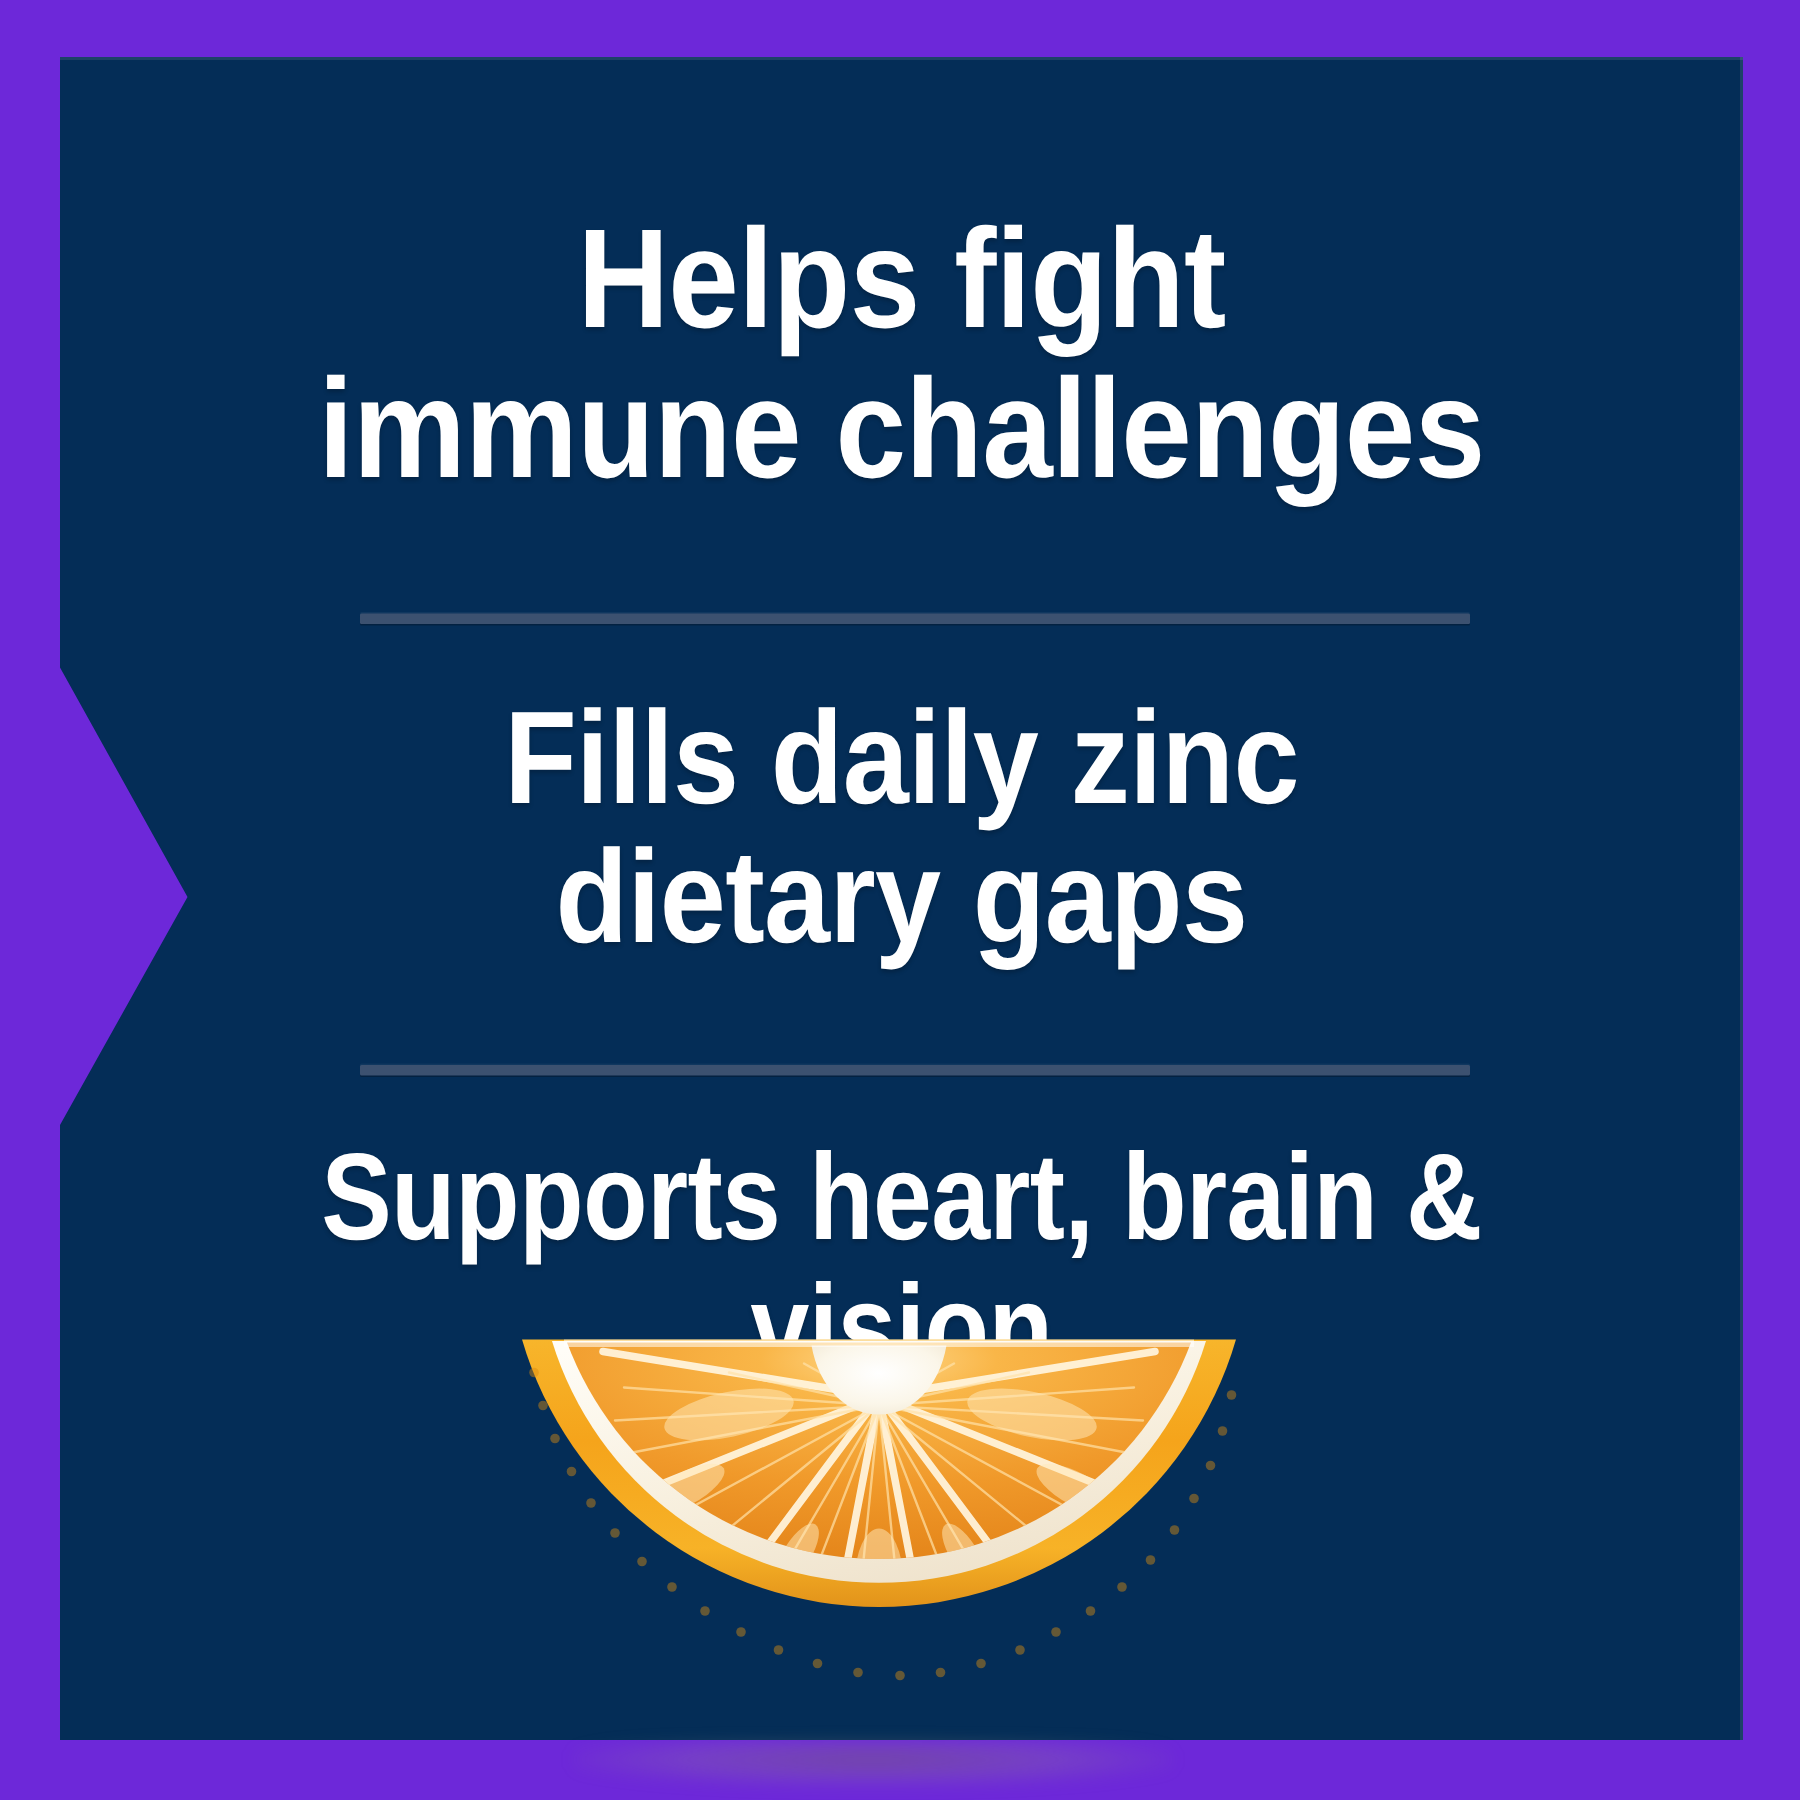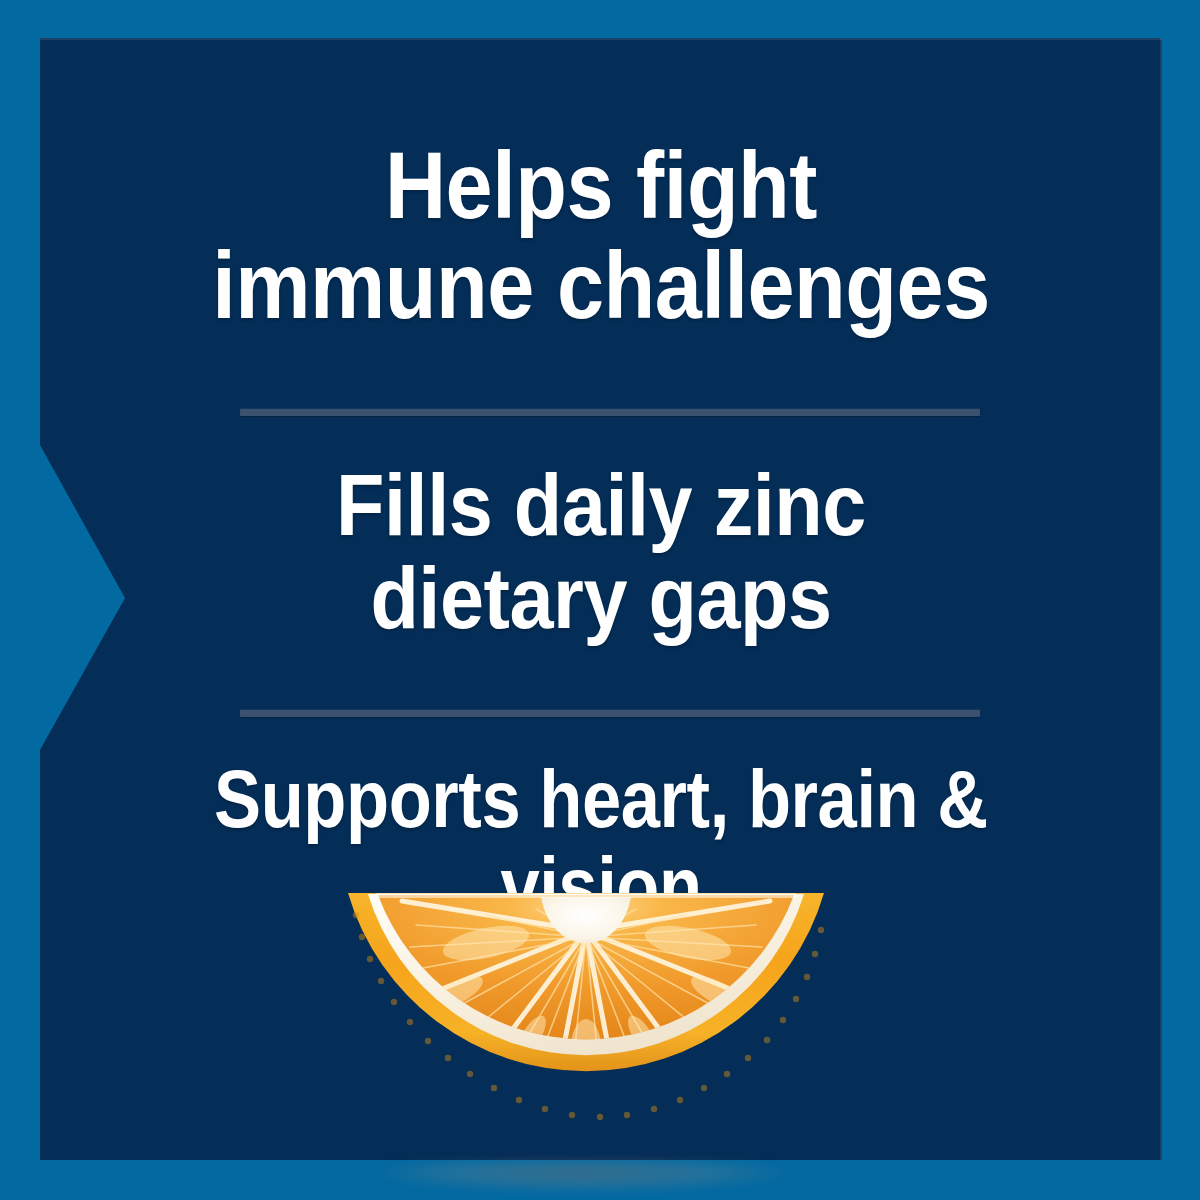--- a/index.html
+++ b/index.html
@@ -10,21 +10,21 @@
     width: 1200px;
     height: 1200px;
     overflow: hidden;
     font-family: "Liberation Sans", sans-serif;
   }
 
   #stage {
     position: relative;
     width: 1200px;
     height: 1200px;
-    background: #0369a1;
+    background: #6d28d9;
     overflow: hidden;
   }
 
   
   .navy-panel {
     position: absolute;
     left: 0px;
     top: 38px;
     width: 1162px;
     height: 1122px;

